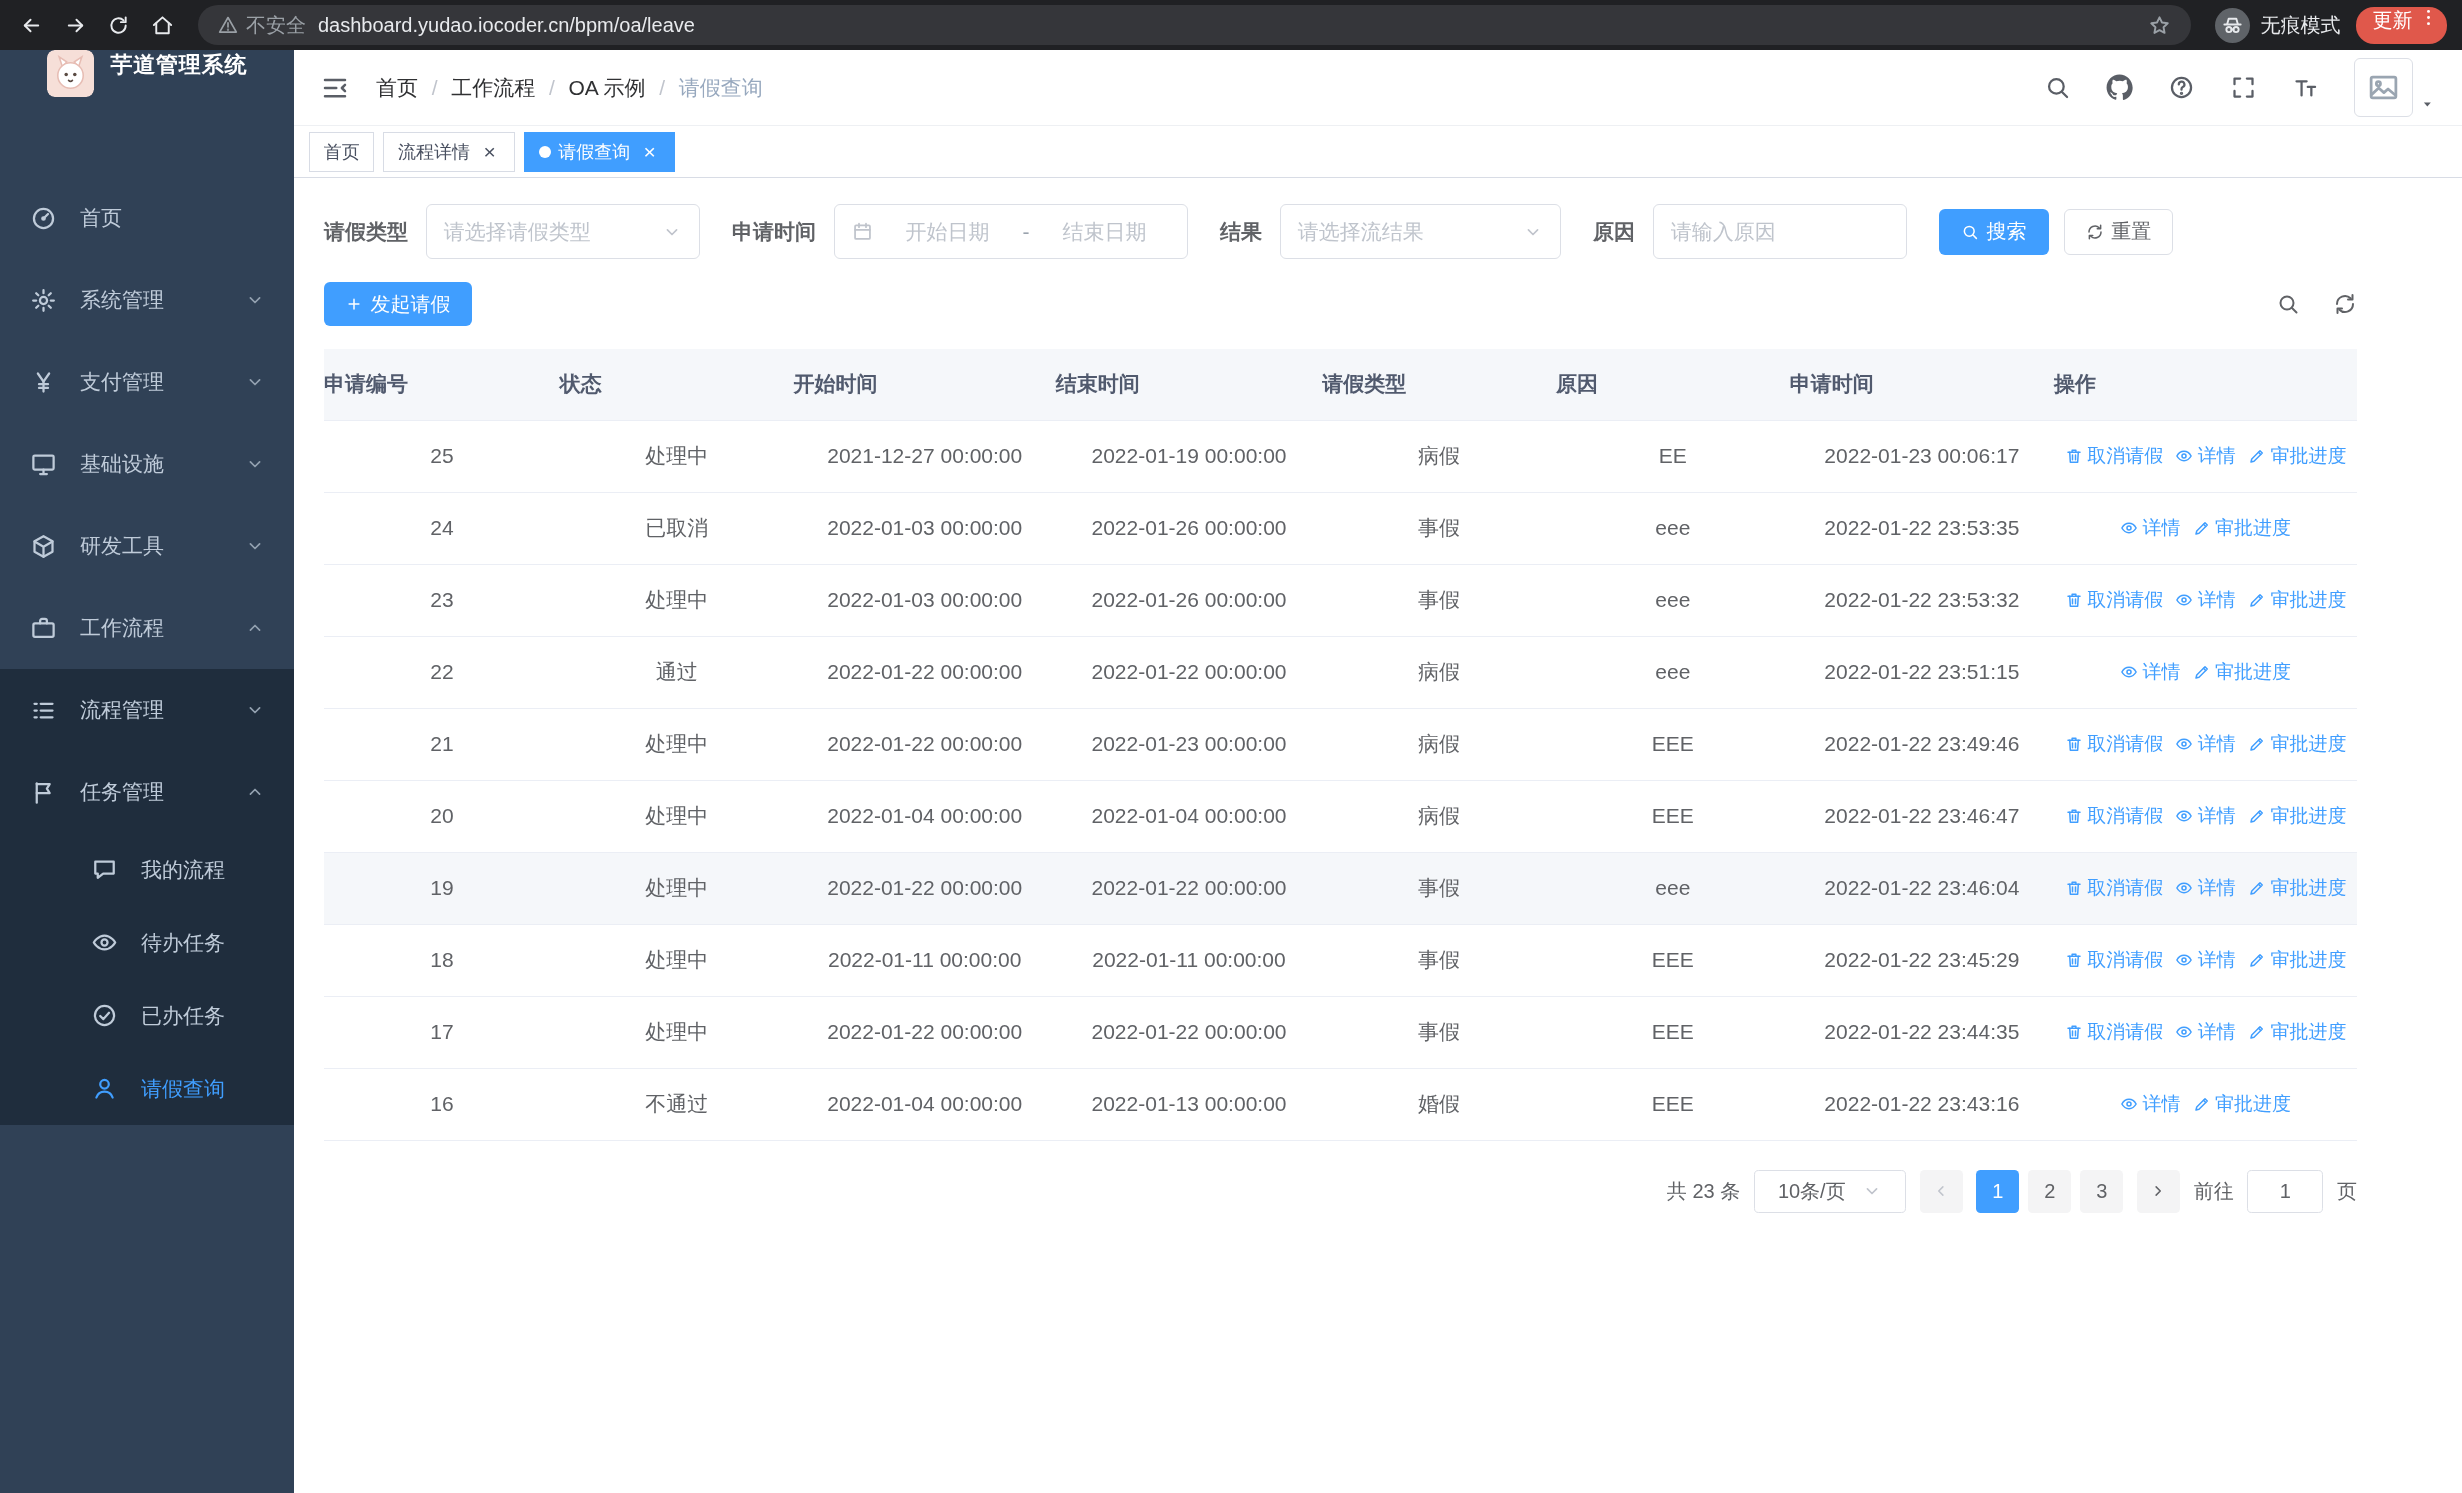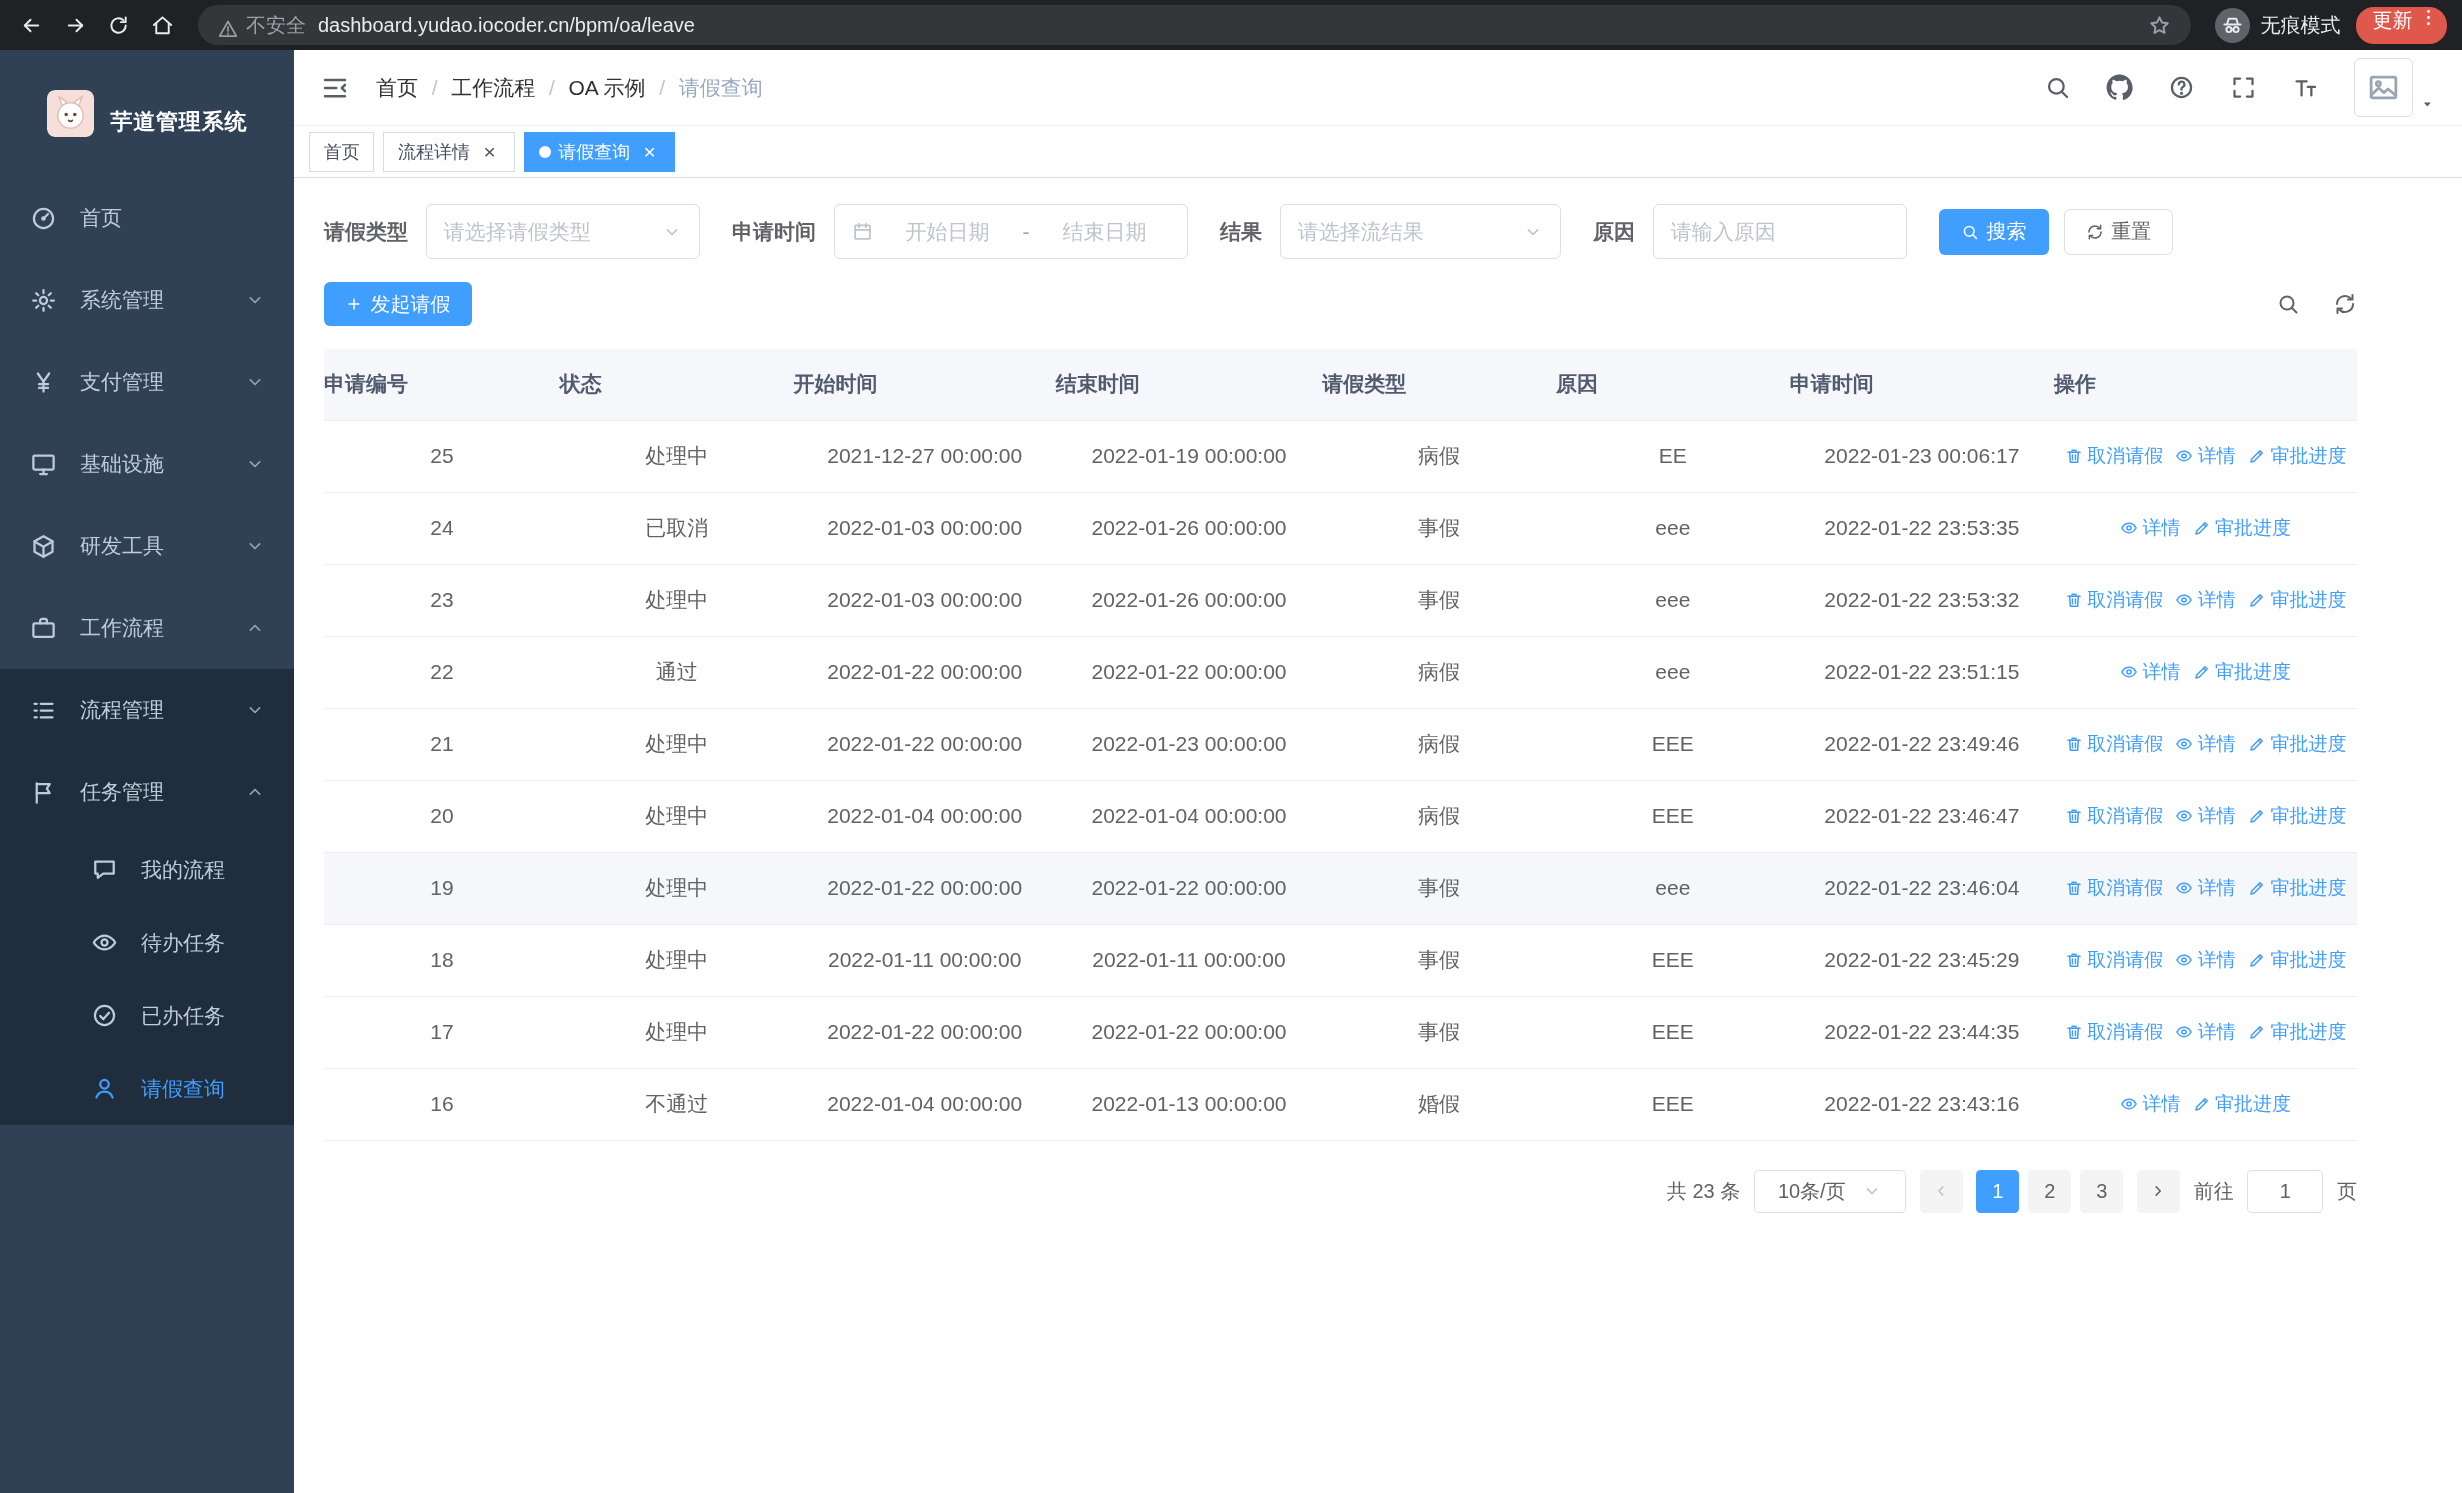--- a/index.html
+++ b/index.html
@@ -7,34 +7,34 @@
   body{font-family:"Liberation Sans","DejaVu Sans",sans-serif;background:#fff;overflow:hidden;color:#303133}
   .screen{width:2462px;height:1494px;display:flex;flex-direction:column;overflow:hidden}
   .icon{display:inline-flex;align-items:center;justify-content:center;flex:none}
   .icon svg{width:100%;height:100%;display:block}
 
   
   .chrome{height:50px;background:#202124;display:flex;align-items:center;padding:0 15px;gap:10.6px;color:#e8eaed;flex:none}
   .navbtn{width:33px;height:33px;border-radius:50%;display:flex;align-items:center;justify-content:center;color:#e8eaed}
   .navbtn .icon{width:23px;height:23px}
   .omnibox{flex:1;height:40px;margin:0 9px;background:#35363a;border-radius:20px;display:flex;align-items:center;padding:0 20px;gap:12px;font-size:20px;min-width:0}
-  .sec-chip{display:flex;align-items:flex-end;gap:7.6px;color:#9aa0a6}
+  .sec-chip{display:flex;align-items:center;gap:7.6px;color:#9aa0a6}
   .sec-chip .icon{width:20px;height:20px}
   .url-text{color:#e8eaed;white-space:nowrap;overflow:hidden}
   .ob-star{margin-left:auto;width:23px;height:23px;color:#9aa0a6}
   .incog{display:flex;align-items:center;gap:10.6px;font-size:20px;color:#e8eaed;margin:0 4.6px}
   .incog-badge{width:35px;height:35px;border-radius:50%;background:#5f6368;display:flex;align-items:center;justify-content:center}
   .incog-badge .icon{width:23px;height:23px;color:#e8eaed}
   .update-pill{height:37px;border-radius:18px;background:#e0584b;color:#fff;display:flex;align-items:flex-start;gap:6px;padding:0 7.6px 0 16.7px;font-size:20px}
   .update-pill .icon{width:21px;height:21px}
 
   
   .app{flex:1;display:flex;min-height:0}
   .sidebar{width:294px;background:#304156;flex:none;color:#bfcbd9;display:flex;flex-direction:column;overflow:hidden}
-  .logo-row{height:87px;display:flex;align-items:flex-end;justify-content:center;gap:16.7px;flex:none}
+  .logo-row{height:87px;display:flex;align-items:flex-start;justify-content:center;gap:16.7px;flex:none}
   .logo-avatar{width:47px;height:47px;border-radius:7.6px;overflow:hidden}
   .logo-title{color:#fff;font-size:22px;font-weight:700;letter-spacing:0.8px}
   .menu{margin-top:40px;flex:1;overflow:hidden}
   .menu-item{height:82px;display:flex;align-items:center;padding:0 30px;font-size:21px;position:relative;cursor:pointer;color:#bfcbd9}
   .menu-item .mi{width:27px;height:27px;margin-right:23px}
   .menu-item .chev{position:absolute;right:29px;width:20px;height:20px;color:#93a1b0;margin:0}
   .submenu{background:#1f2d3d}
   .menu-item.level2{}
   .menu-item.level3{height:73px;padding-left:91px}
   .menu-item.active{color:#409eff}

